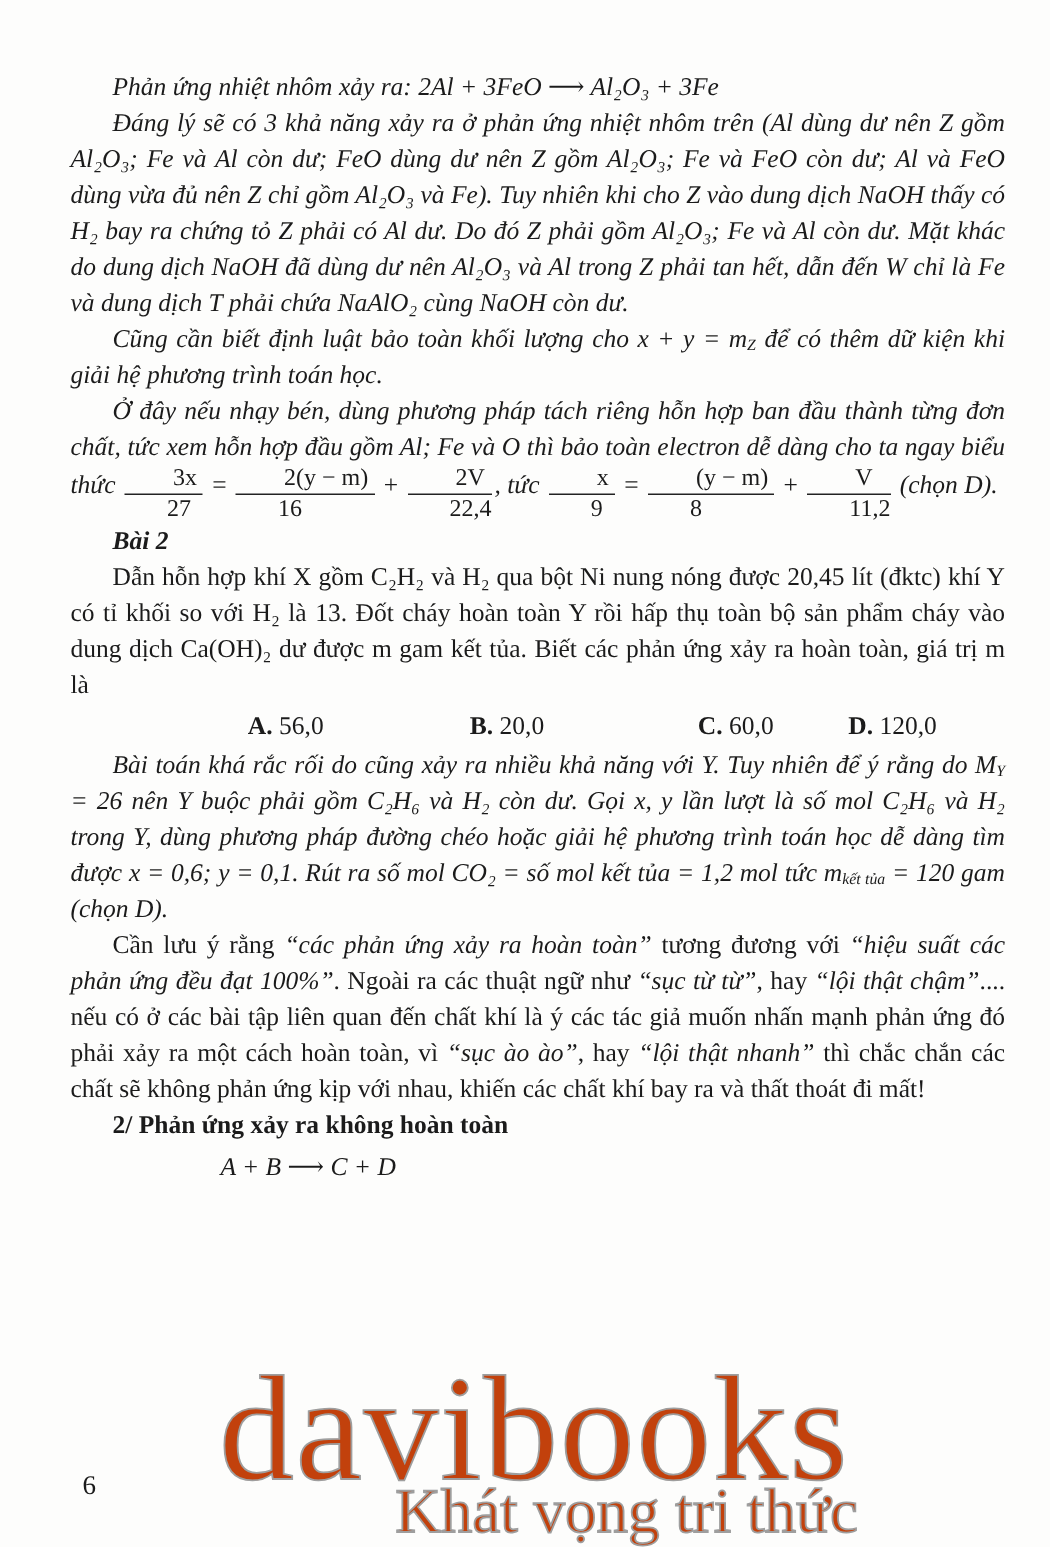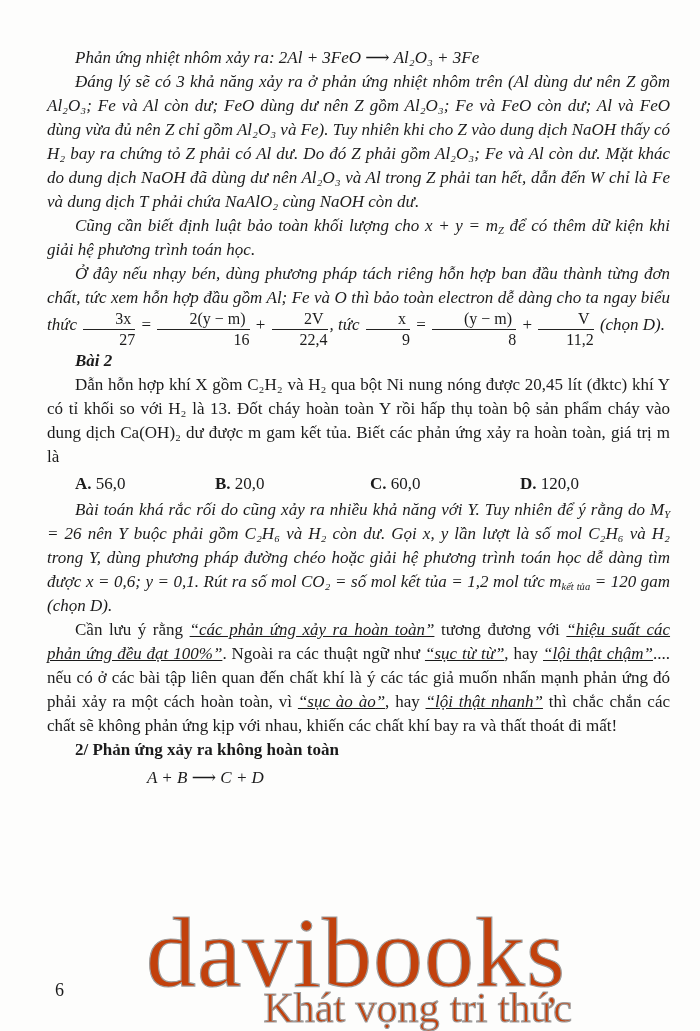--- a/index.html
+++ b/index.html
@@ -17,48 +17,49 @@
     z-index:1;
   }
   .page p{
     margin:0;
     font-size:17px;
     line-height:24px;
     text-align:justify;
     text-indent:28px;
   }
   .italic{font-style:italic;}
-  .it{font-style:italic;text-decoration:underline;}
+  .it{font-style:italic;}
   .rm{font-style:normal;}
   .heading-bai{
     font-weight:bold;font-style:italic;
     font-size:17.5px;line-height:24px;
     margin:7px 0 3px;
   }
   .heading-section{
     font-weight:bold;
     font-size:17.5px;line-height:24px;
     margin:8px 0 2px;
   }
   .answers{
     padding-left:28px;
     font-size:17px;line-height:24px;
     margin:3px 0 2px;
     white-space:nowrap;
+    text-align:center;
   }
   .answers .answer{display:inline-block;}
   .answers .answer:nth-child(1){width:140px;}
   .answers .answer:nth-child(2){width:155px;}
   .answers .answer:nth-child(3){width:150px;}
   .answers b{font-weight:bold;}
   sub{font-size:0.62em;line-height:0;vertical-align:-0.25em;}
   .frac{
     display:inline-block;
     vertical-align:-0.95em;
-    text-align:right;
+    text-align:left;
     font-style:normal;
     font-size:16px;
     line-height:1.12;
     margin:0 2px;
   }
   .frac .num{display:block;border-bottom:1.3px solid #222;padding:0 4px 1px;}
   .frac .den{display:block;padding-top:1px;}
   .equation{
     text-indent:0 !important;
     text-align:left !important;

